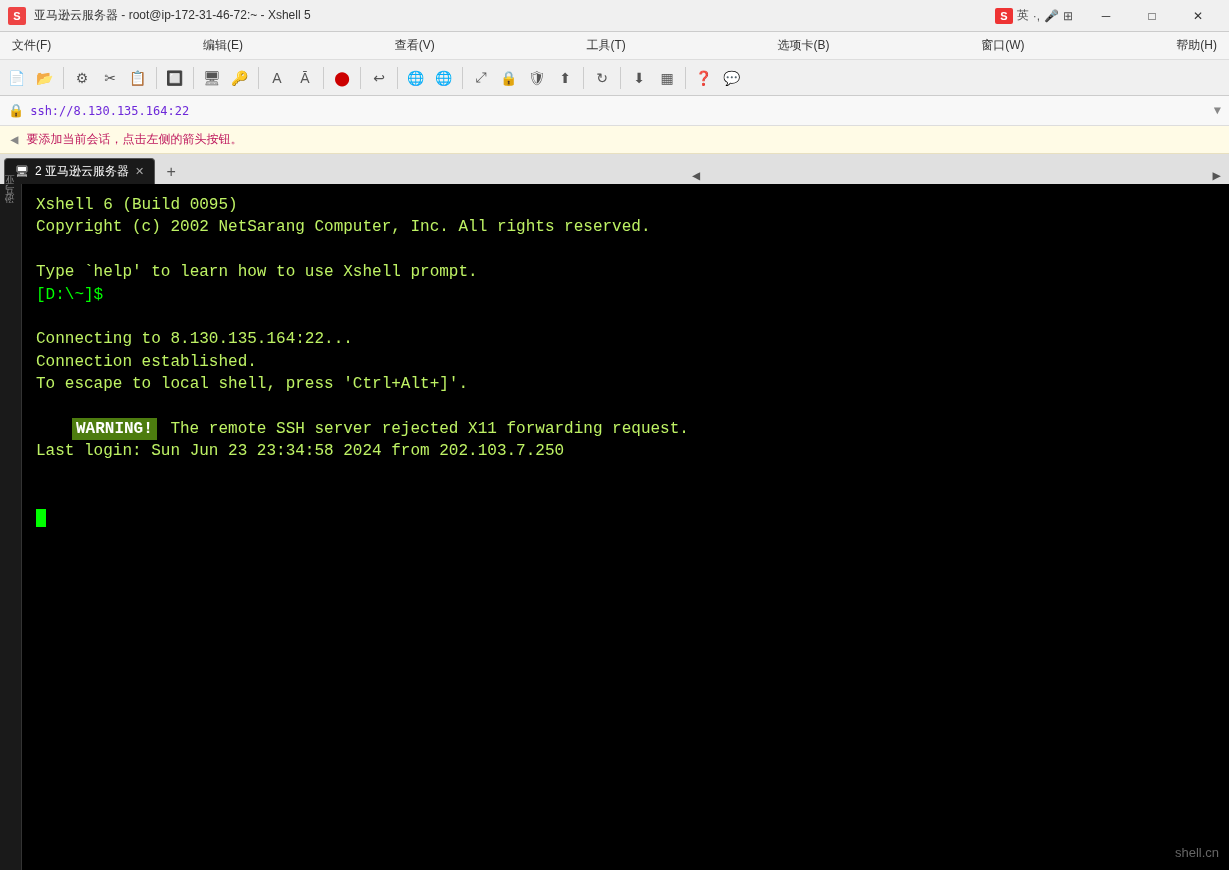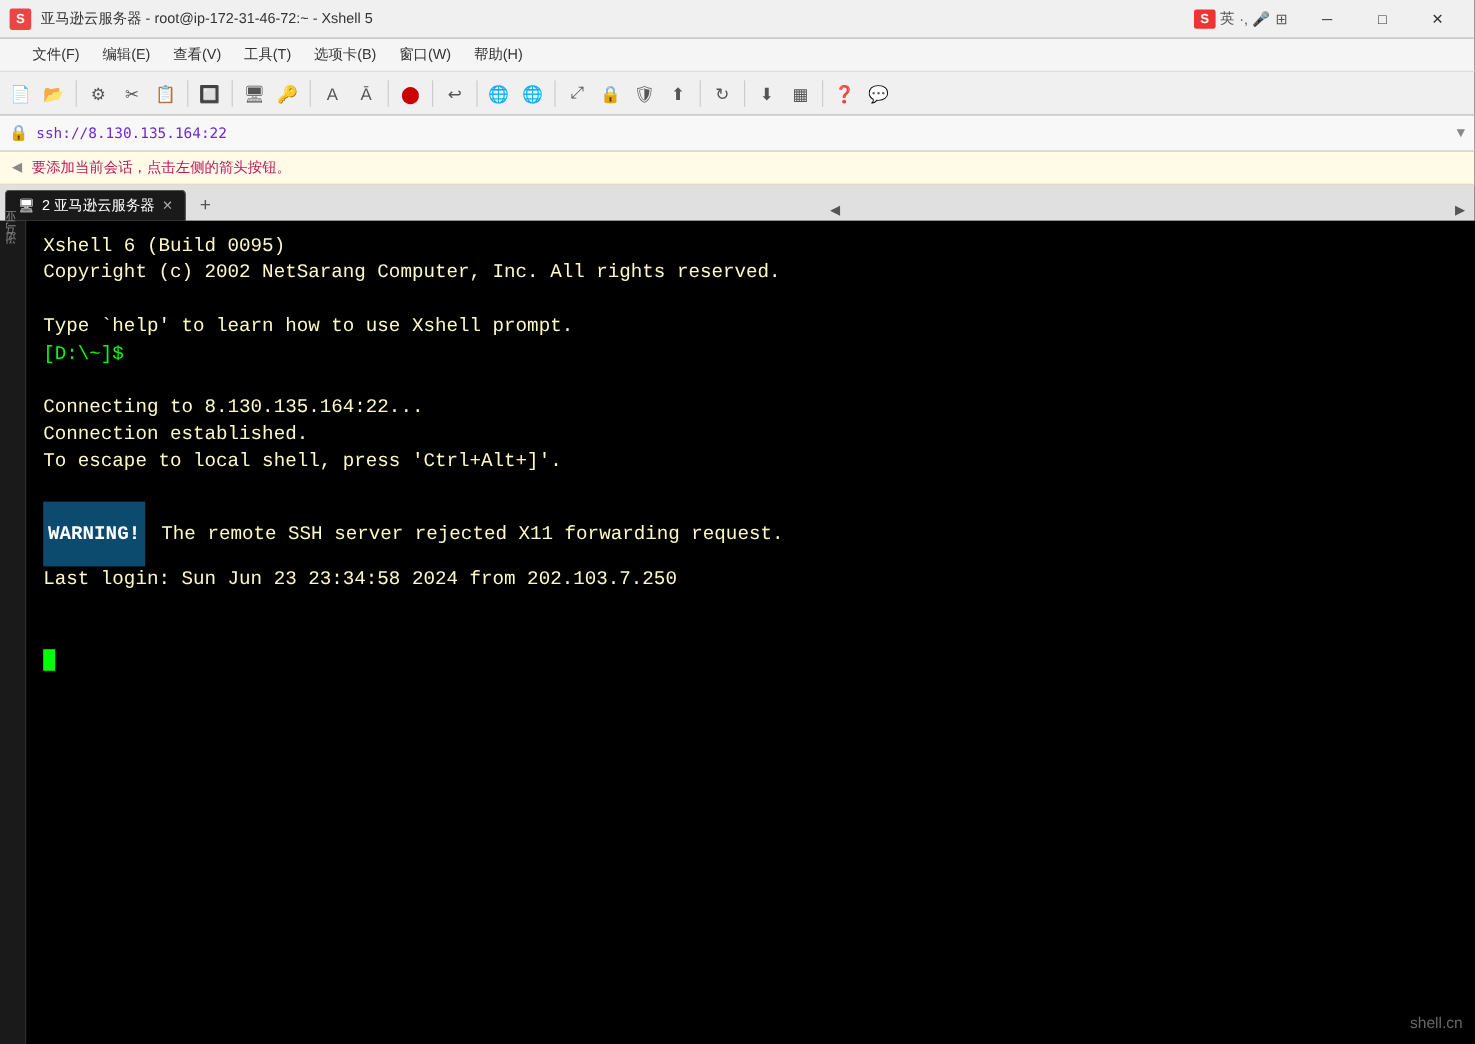--- a/index.html
+++ b/index.html
@@ -85,23 +85,24 @@
       font-family: sans-serif;
     }
 
     
     #menubar {
       width: 100%;
       height: 28px;
       background: #f5f5f5;
       display: flex;
       align-items: center;
-      padding: 0 19px;
+      padding: 0 4px;
       border-bottom: 1px solid #ddd;
       gap: 3px;
+      justify-content: space-between;
     }
     .menu-item {
       font-size: 12px;
       font-family: 'Microsoft YaHei', sans-serif;
       color: #333;
       padding: 3px 8px;
       cursor: pointer;
       border-radius: 2px;
     }
 
@@ -270,29 +271,30 @@
     #terminal {
       flex: 1;
       background: #000;
       color: #fff;
       font-family: 'Courier New', Courier, monospace;
       font-size: 16px;
       line-height: 1.4;
       padding: 10px 14px;
       overflow: hidden;
     }
-    .t-white { color: #fef9c3; }
+    .t-white { color: #bef264; }
     .t-green { color: #00ff00; }
     .t-warning-box {
       display: inline-block;
-      background: #0c4a6e;
+      background: #4d7c0f;
       color: #ffffff;
       font-weight: bold;
-      padding: 16px 4px;
+      padding: 0 4px;
       margin-right: 4px;
+      margin-left: 36px;
     }
     .t-cursor {
       display: inline-block;
       width: 10px;
       height: 18px;
       background: #00ff00;
       animation: blink 1s step-end infinite;
       vertical-align: text-bottom;
     }
     @keyframes blink {

